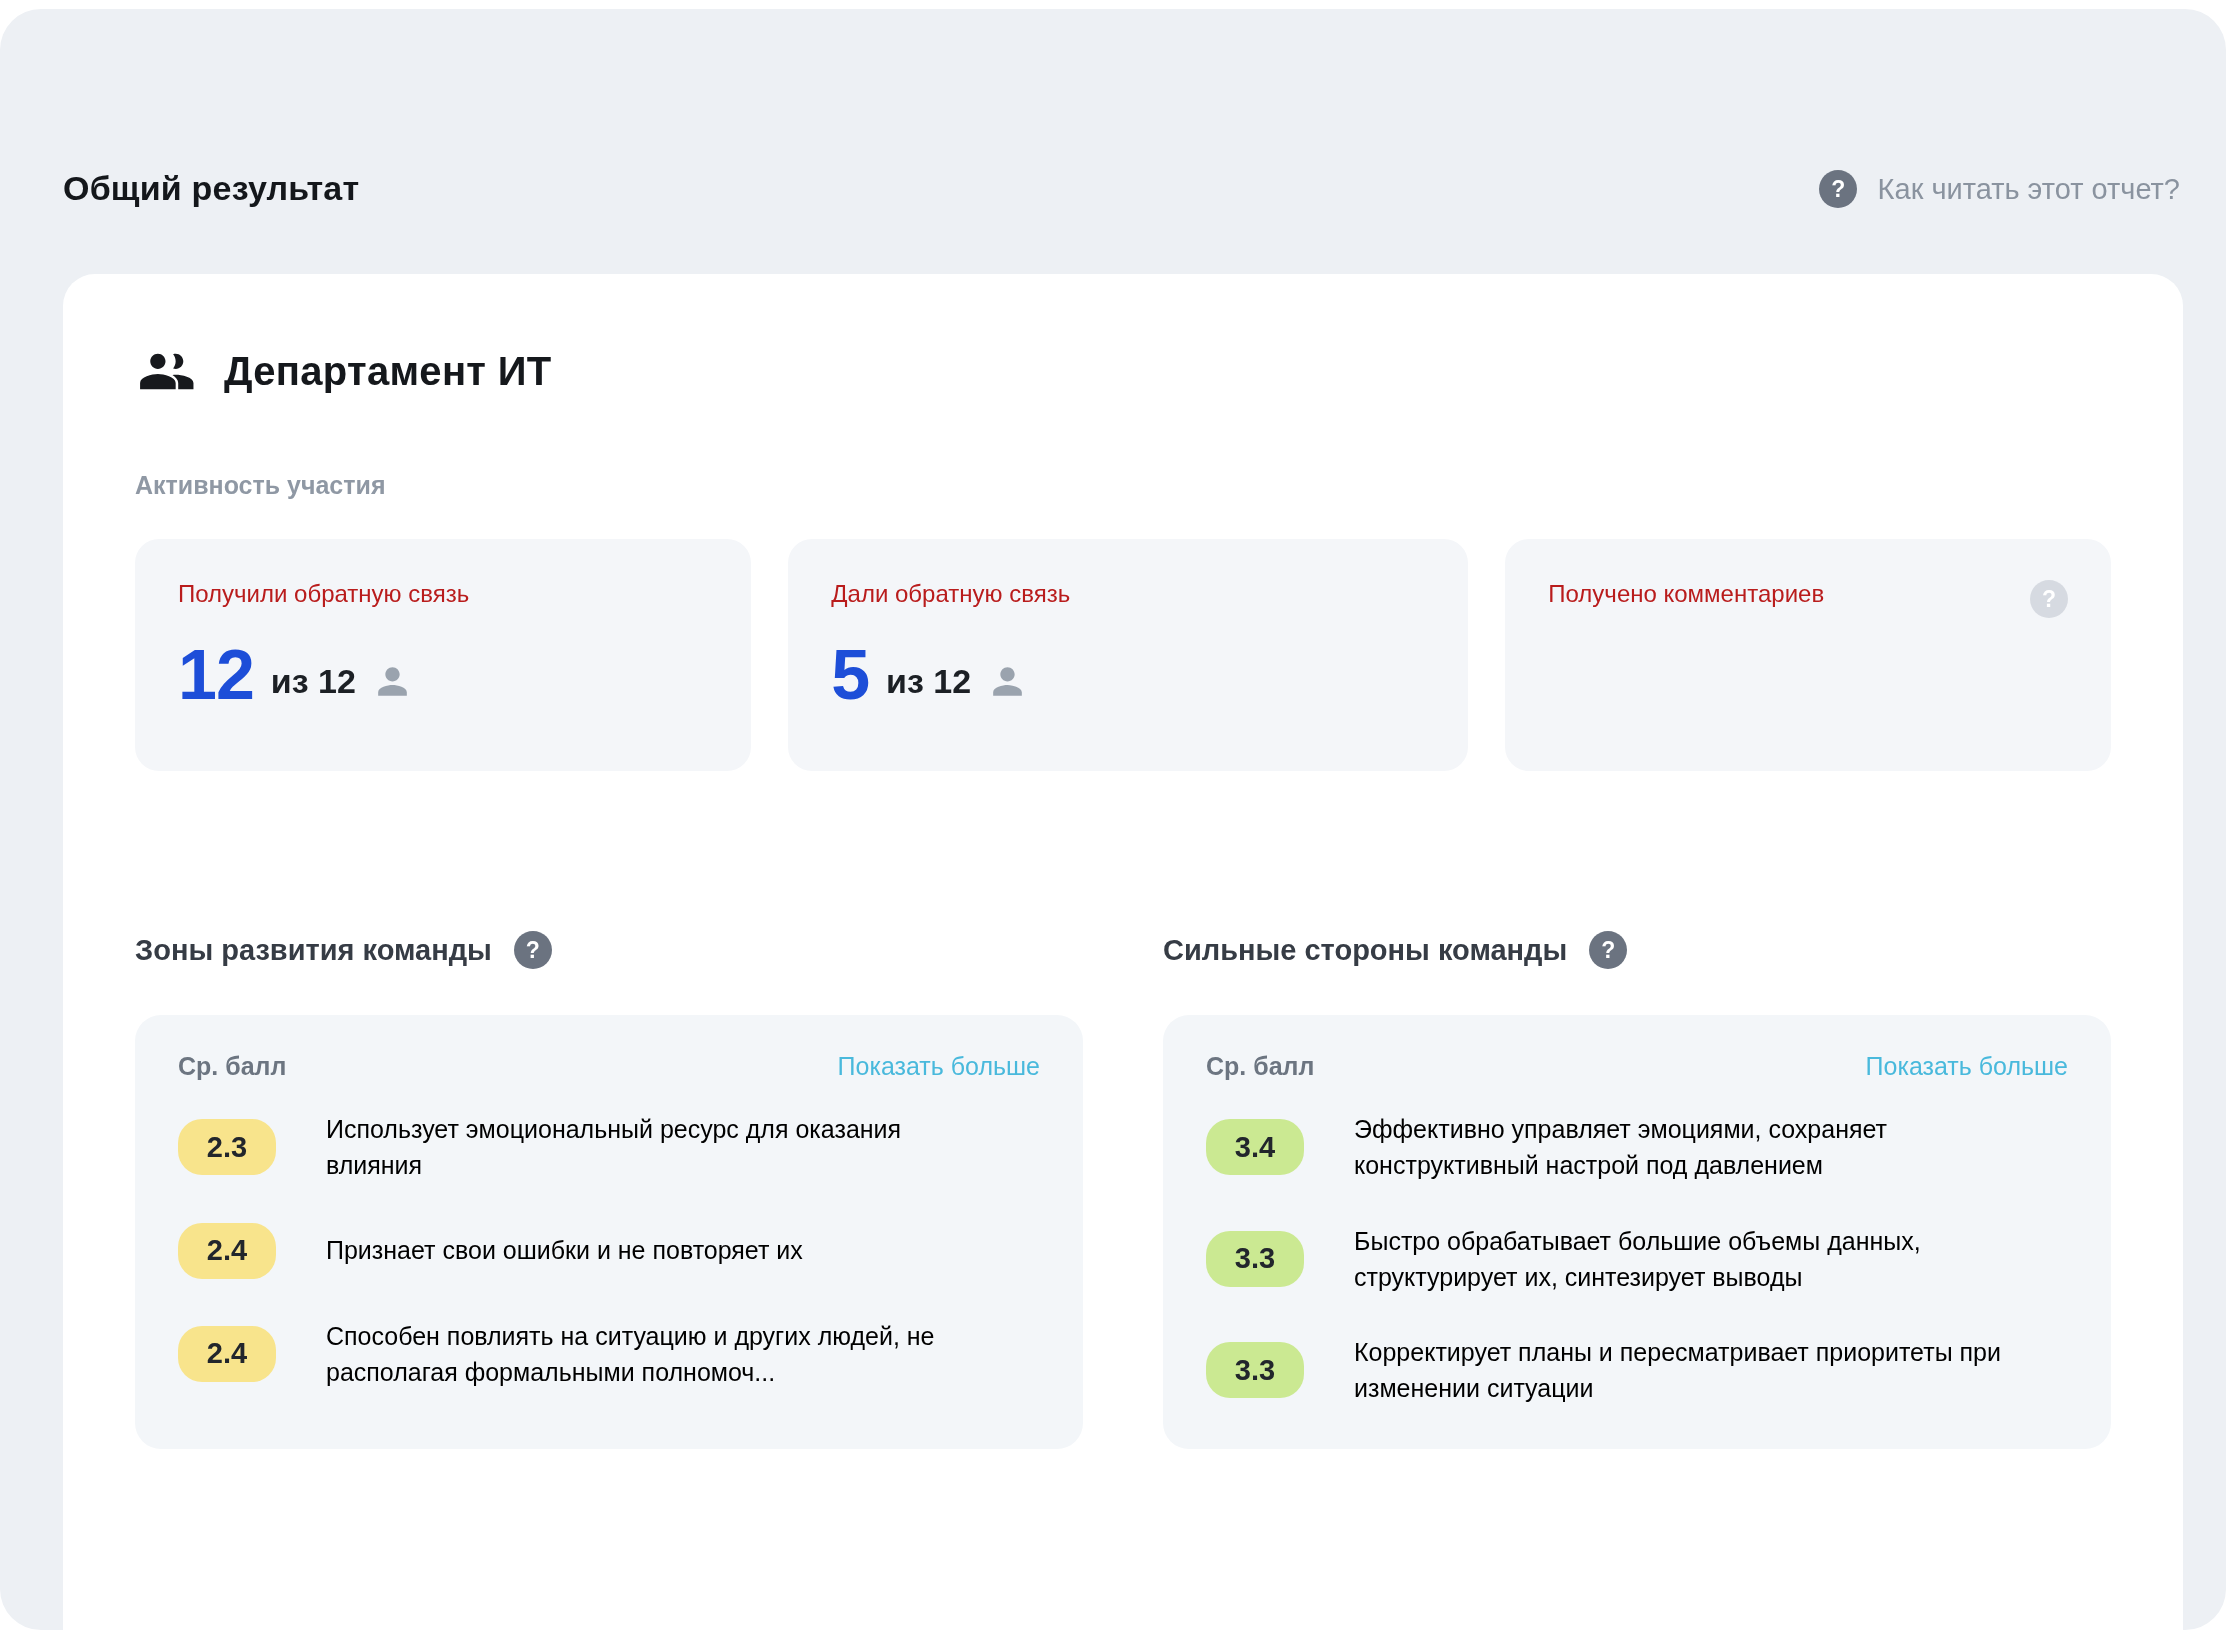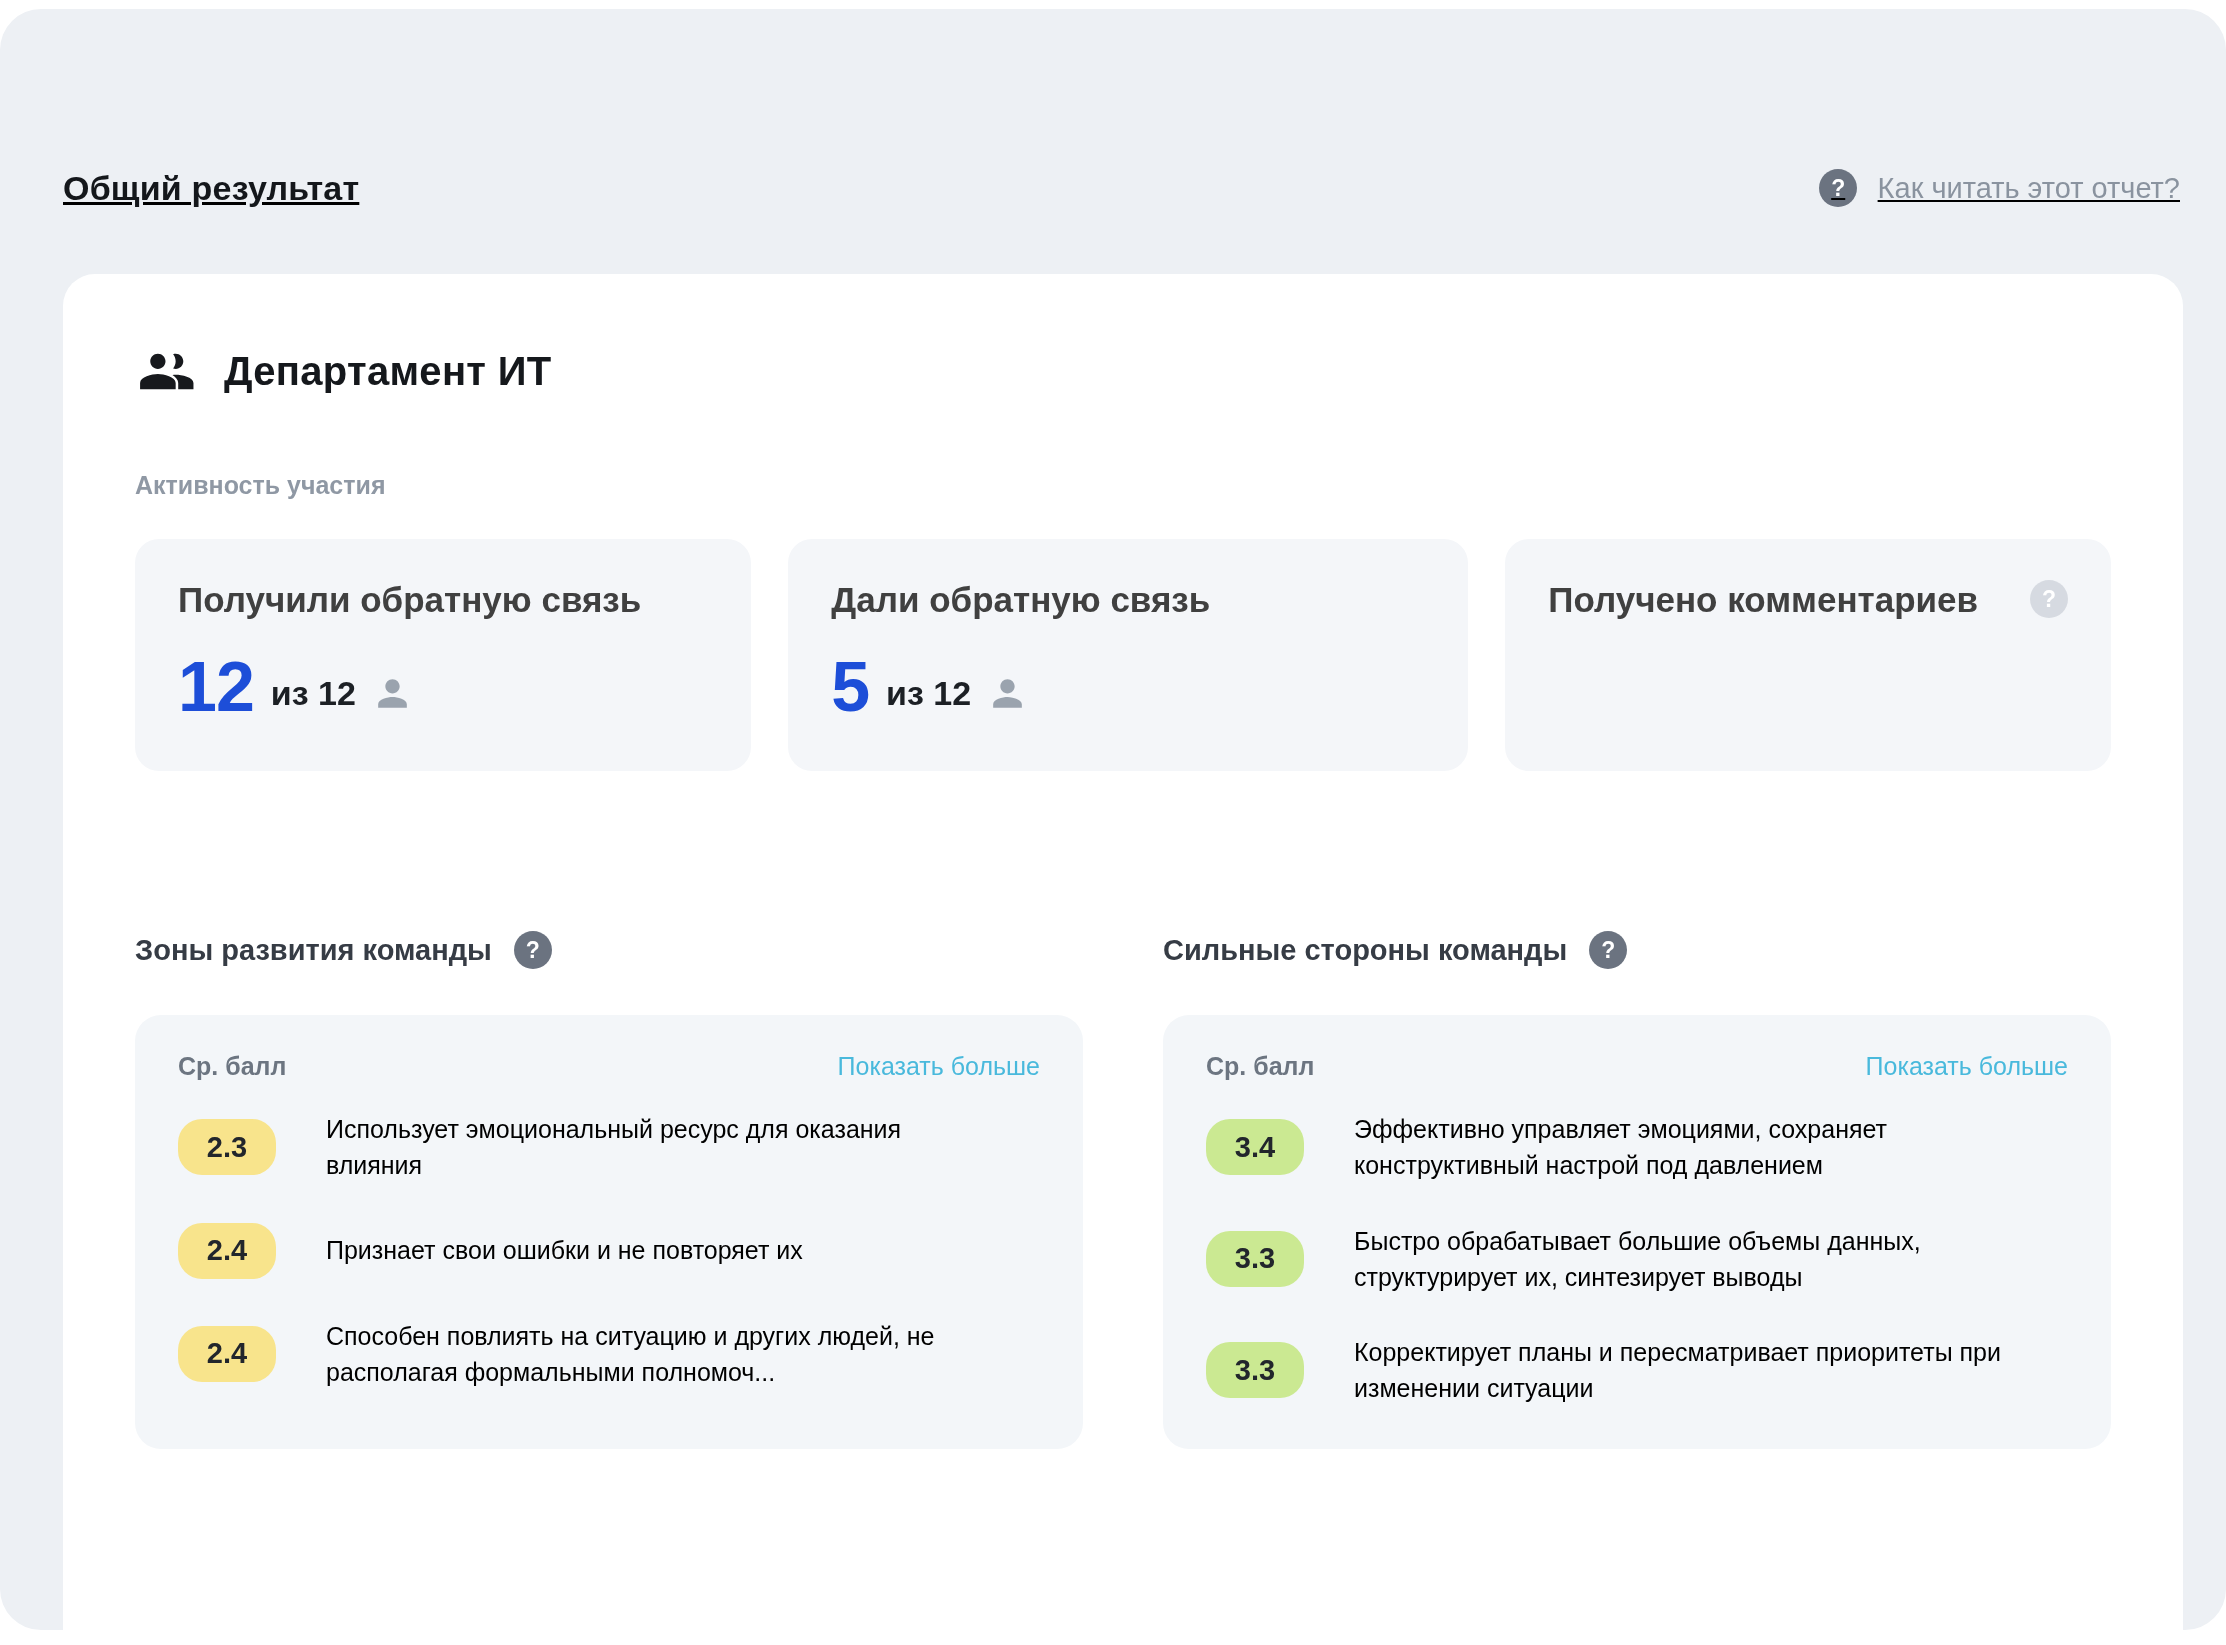--- a/index.html
+++ b/index.html
@@ -4,21 +4,21 @@
 <style>
   * { margin:0; padding:0; box-sizing:border-box; }
   html,body { width:2226px; height:1646px; background:#ffffff; overflow:hidden;
               font-family:"Liberation Sans","DejaVu Sans",sans-serif; }
   .app-bg { position:absolute; top:9.3px; left:0; right:0; height:1621px;
             background:#EDF0F4; border-radius:41px; }
   .page { position:absolute; top:0; left:0; right:0; bottom:0; }
 
   
   .top-header { position:absolute; top:169px; left:63px; right:46px;
-                display:flex; justify-content:space-between; align-items:flex-start;text-decoration:underline; }
+                display:flex; justify-content:space-between; align-items:flex-end; }
   .page-title { font-size:34px; font-weight:700; color:#14171b; letter-spacing:0.2px; }
   .help-link { display:flex; align-items:center; gap:20.4px; cursor:pointer; }
   .help-link-label { font-size:29px; font-weight:500; color:#8A939F; }
   .qcircle { width:38px; height:38px; border-radius:50%; background:#6B7380;
              color:#ffffff; font-size:23px; font-weight:700;
              display:flex; align-items:center; justify-content:center; flex:none; }
   .qcircle.light { background:#D6DAE1; }
 
   
   .main-card { position:absolute; top:274px; left:63px; right:43px; bottom:-37px;
@@ -29,21 +29,21 @@
   .dept-icon svg { width:61px; height:61px; fill:#17191D; }
   .dept-name { font-size:40px; font-weight:700; color:#15181c; letter-spacing:0.3px; }
 
   .activity-label { margin-top:69px; font-size:25px; font-weight:700; color:#8F98A4; }
 
   
   .stats-row { display:flex; gap:37px; margin-top:39px; }
   .stat-tile { background:#F4F6F9; border-radius:24px; height:232px; padding:41px 43px 0; }
   .stat-tile.w1 { flex:1.0; } .stat-tile.w2 { flex:1.12; } .stat-tile.w3 { flex:0.98; }
   .stat-label-row { display:flex; justify-content:space-between; align-items:flex-start; }
-  .stat-label { font-size:35px; font-weight:700; color:#404040; }
+  .stat-label { font-size:24px; font-weight:400; color:#b91c1c; }
   .stat-value-row { display:flex; align-items:flex-end; margin-top:32px; }
   .stat-value { font-size:70px; font-weight:700; color:#1d4ed8; line-height:1; letter-spacing:-0.9px; }
   .stat-of { font-size:34px; font-weight:700; color:#1c2025; margin-left:16.7px; margin-bottom:9.3px; }
   .person-icon { width:43px; height:43px; margin-left:15px; margin-bottom:7.4px; }
   .person-icon svg { width:43px; height:43px; fill:#9AA3AE; }
 
   
   .sections-row { display:flex; gap:80px; margin-top:160px; }
   .section-col { flex:1; min-width:0; }
   .section-title-row { display:flex; align-items:center; gap:22px; }

